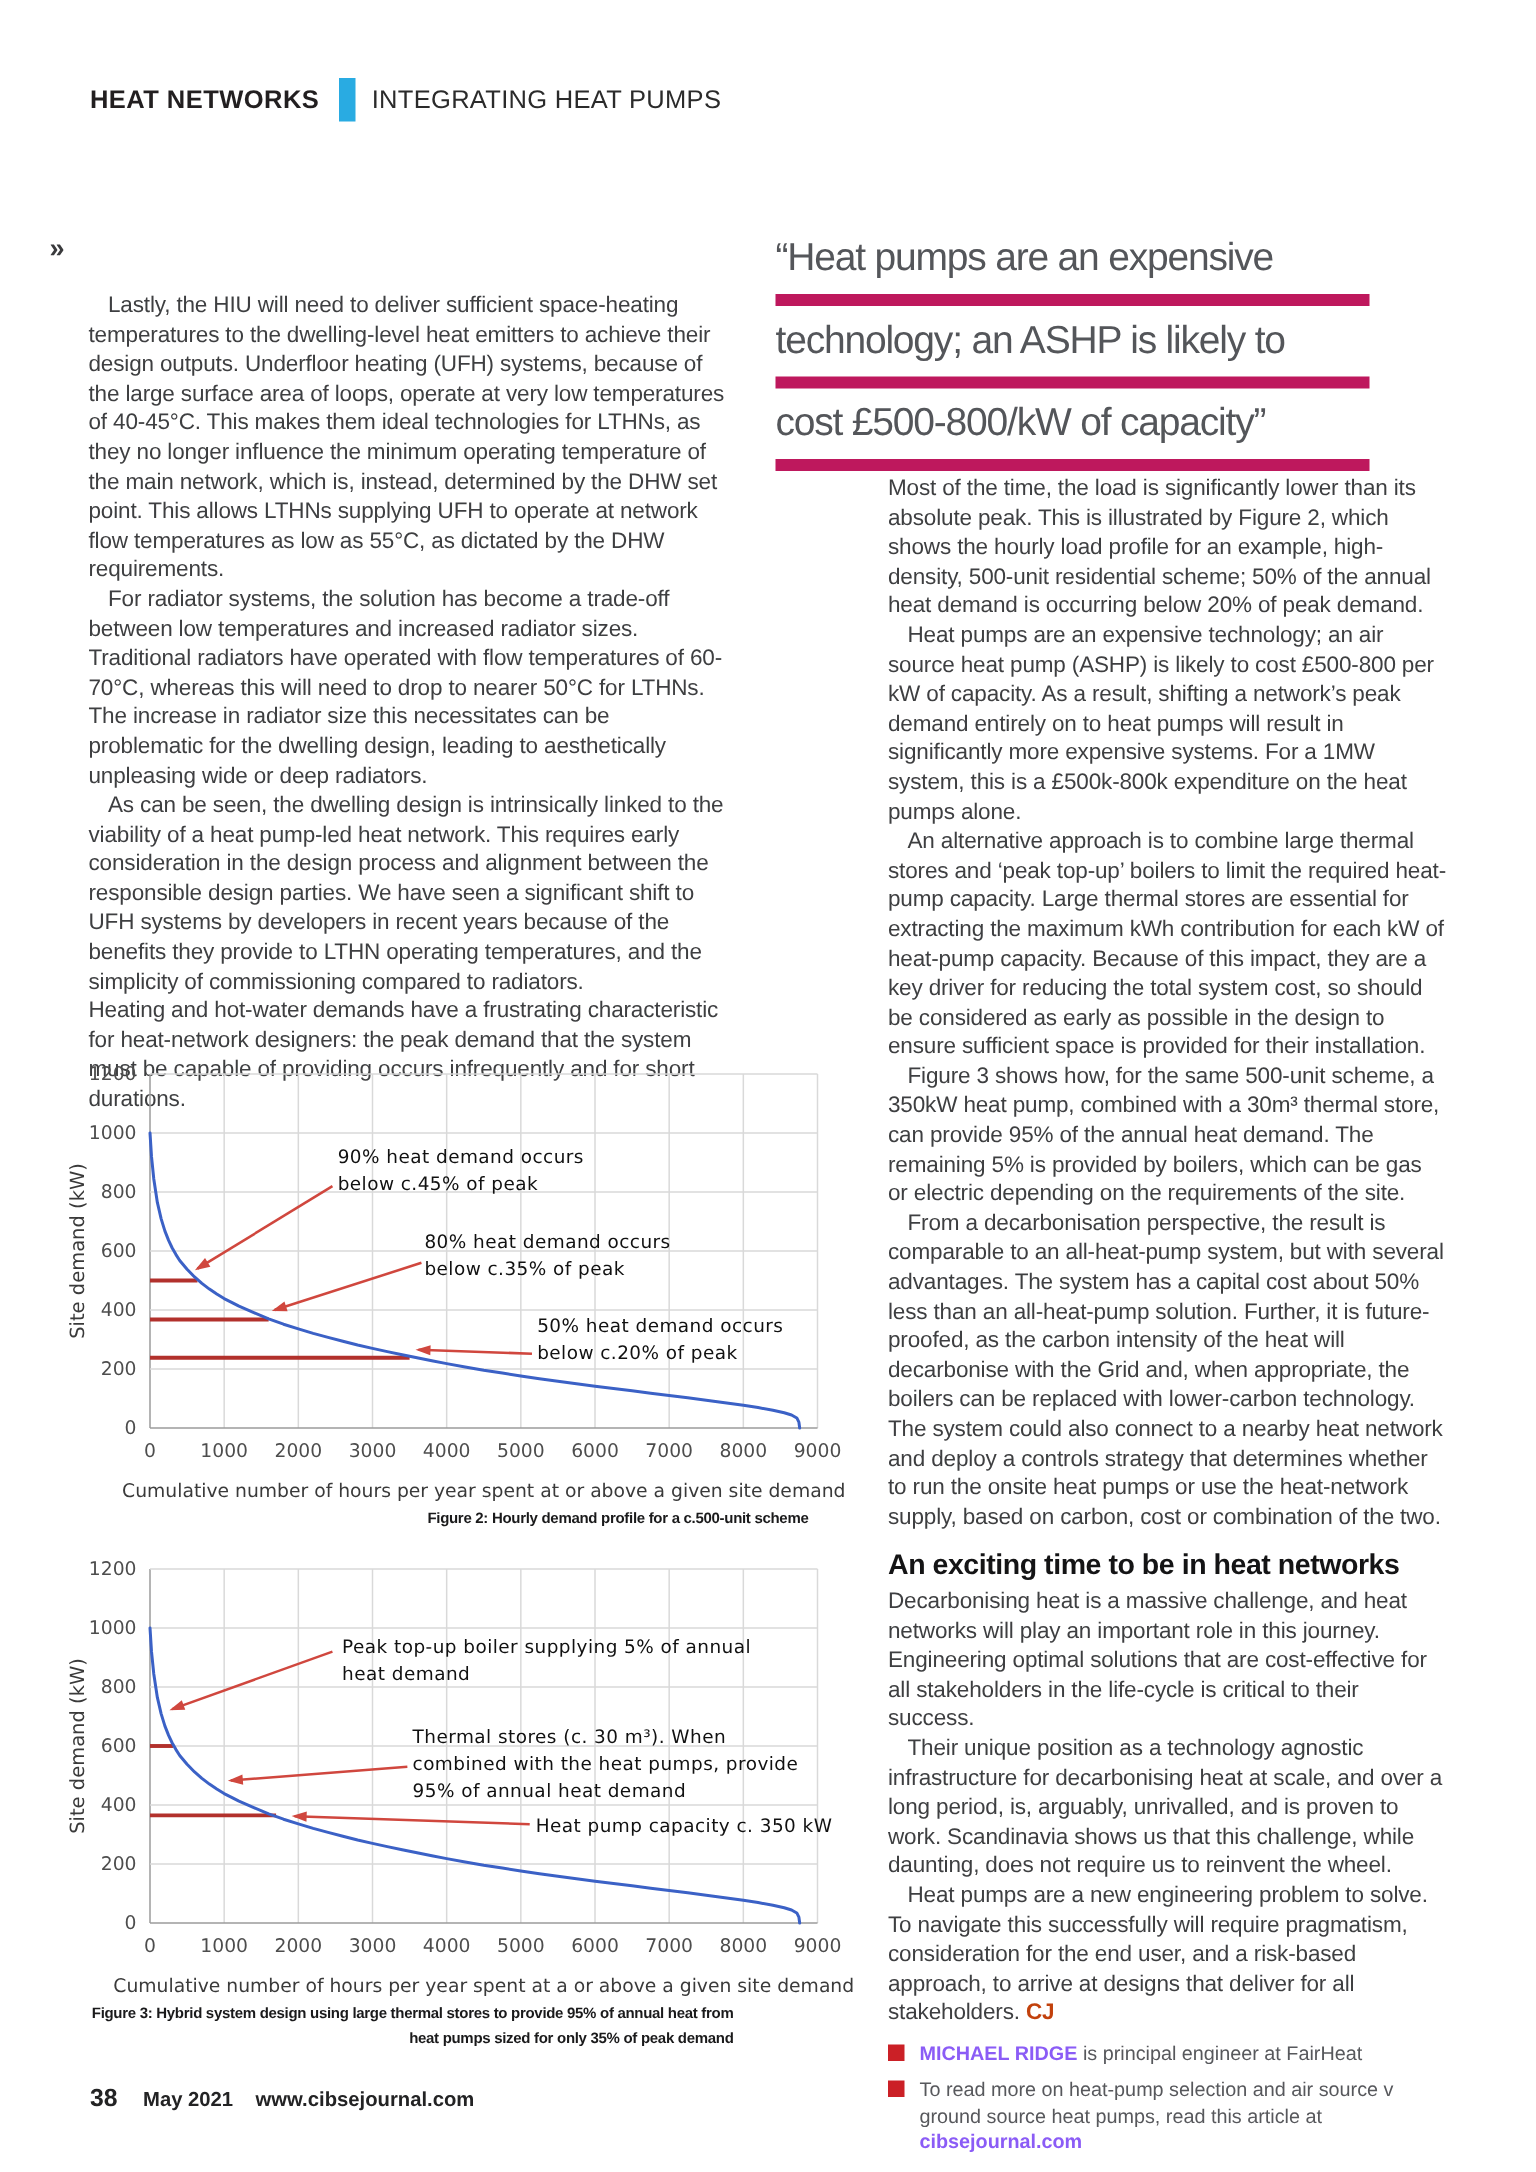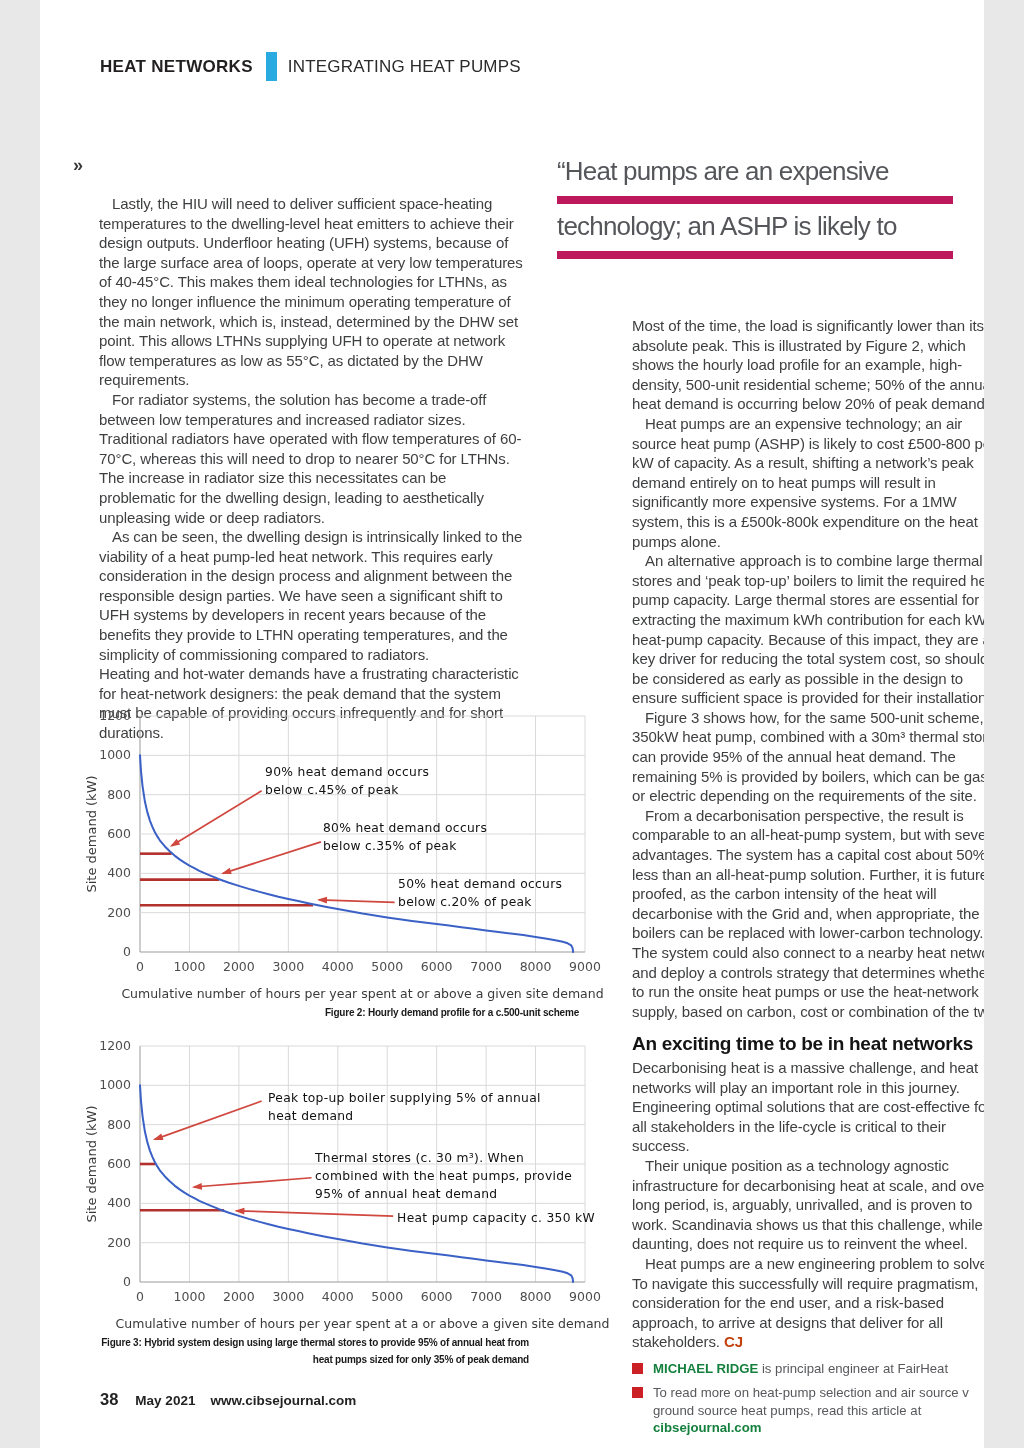--- a/index.html
+++ b/index.html
@@ -1,16 +1,16 @@
 <!DOCTYPE html>
 <html><head>
 <meta charset="utf-8">
 <style>
   html,body{margin:0;padding:0;background:#e8e8e8;}
-  .page{position:relative;width:944px;height:1448px;background:#ffffff;margin:0 auto;
+  .page{position:relative;width:1024px;height:1448px;background:#ffffff;margin:0 auto;
         font-family:"Liberation Sans",sans-serif;color:#3e3f41;overflow:hidden;}
   
   .hdr{position:absolute;left:60px;top:52px;display:flex;align-items:center;}
   .hdr .kicker{font-size:17px;font-weight:800;color:#221f20;letter-spacing:.3px;}
   .hdr .bar{display:inline-block;width:11px;height:29px;background:#29abe2;margin:0 11px 0 13px;}
   .hdr .article{font-size:17px;font-weight:400;color:#2b2b2b;letter-spacing:.2px;}
   
   .marker{position:absolute;left:33px;top:155px;font-size:18px;font-weight:700;color:#3a3b3d;}
   .col-left{position:absolute;left:59px;top:154px;width:427px;font-size:15px;line-height:19.6px;letter-spacing:-.1px;margin-top:40px;}
   .col-right{position:absolute;left:592px;top:316px;width:372px;font-size:15px;line-height:19.6px;letter-spacing:-.1px;}
@@ -23,21 +23,21 @@
            font-size:26px;letter-spacing:-.8px;color:#54565a;white-space:nowrap;}
   
   .fig{position:absolute;left:40px;}
   .fig svg{overflow:visible;display:block;}
   svg text{font-family:"DejaVu Sans",sans-serif;}
   .figcap{margin:4px 0 0 19px;font-size:10px;line-height:17px;font-weight:700;color:#1a1a1b;width:430px;letter-spacing:-.2px;text-align:right;}
   
   .bullets{margin-top:8px;}
   .bullet{position:relative;padding-left:21px;font-size:13.2px;line-height:17.5px;color:#57585c;margin-bottom:7px;letter-spacing:0;}
   .bullet .sq{position:absolute;left:0;top:3px;width:11px;height:11px;background:#cb2026;}
-  .bullet b{color:#15803d;}
+  .bullet b{color:#8b5cf6;}
   .cj{color:#c2410c;font-weight:800;text-align:right;}
   
   .pfooter{position:absolute;left:60px;top:1390px;display:flex;align-items:baseline;color:#232324;}
   .pfooter .num{font-size:16.5px;font-weight:700;margin-right:17px;}
   .pfooter .issue{font-size:13.5px;font-weight:700;margin-right:15px;}
   .pfooter .url{font-size:13.5px;font-weight:700;}
 </style>
 </head>
 <body>
 
@@ -169,20 +169,21 @@
         <text x="317.1111111111111" y="183.62666666666667" font-size="12.3" fill="#111111" letter-spacing="0.3">Heat pump capacity c. 350 kW</text>
         <line x1="313.15555555555557" y1="178.11666666666667" x2="156.41666666666669" y2="172.80666666666667" stroke="#d0473e" stroke-width="1.7"></line>
         <polygon points="154.4178133985171,172.7389495166402 164.52719889431006,169.67948471091833 164.29696058422002,176.47558582262693" fill="#d0473e"></polygon>
       </svg>
     <figcaption class="figcap">Figure 3: Hybrid system design using large thermal stores to provide 95% of annual heat from heat pumps sized for only 35% of peak demand</figcaption>
   </figure>
 
   <aside class="pullquote">
     <div class="pq-line">“Heat pumps are an expensive</div>
     <div class="pq-line">technology; an ASHP is likely to</div>
+    <div class="pq-line">cost £500-800/kW of capacity”</div>
   </aside>
 
   <section class="col-right">
     <p>Most of the time, the load is significantly lower than its absolute peak. This is illustrated by Figure 2, which shows the hourly load profile for an example, high-density, 500-unit residential scheme; 50% of the annual heat demand is occurring below 20% of peak demand.</p>
     <p class="ind">Heat pumps are an expensive technology; an air source heat pump (ASHP) is likely to cost £500-800 per kW of capacity. As a result, shifting a network’s peak demand entirely on to heat pumps will result in significantly more expensive systems. For a 1MW system, this is a £500k-800k expenditure on the heat pumps alone.</p>
     <p class="ind">An alternative approach is to combine large thermal stores and ‘peak top-up’ boilers to limit the required heat-pump capacity. Large thermal stores are essential for extracting the maximum kWh contribution for each kW of heat-pump capacity. Because of this impact, they are a key driver for reducing the total system cost, so should be considered as early as possible in the design to ensure sufficient space is provided for their installation.</p>
     <p class="ind">Figure 3 shows how, for the same 500-unit scheme, a 350kW heat pump, combined with a 30m³ thermal store, can provide 95% of the annual heat demand. The remaining 5% is provided by boilers, which can be gas or electric depending on the requirements of the site.</p>
     <p class="ind">From a decarbonisation perspective, the result is comparable to an all-heat-pump system, but with several advantages. The system has a capital cost about 50% less than an all-heat-pump solution. Further, it is future-proofed, as the carbon intensity of the heat will decarbonise with the Grid and, when appropriate, the boilers can be replaced with lower-carbon technology. The system could also connect to a nearby heat network and deploy a controls strategy that determines whether to run the onsite heat pumps or use the heat-network supply, based on carbon, cost or combination of the two.</p>
     <h2>An exciting time to be in heat networks</h2>
     <p>Decarbonising heat is a massive challenge, and heat networks will play an important role in this journey. Engineering optimal solutions that are cost-effective for all stakeholders in the life-cycle is critical to their success.</p>

